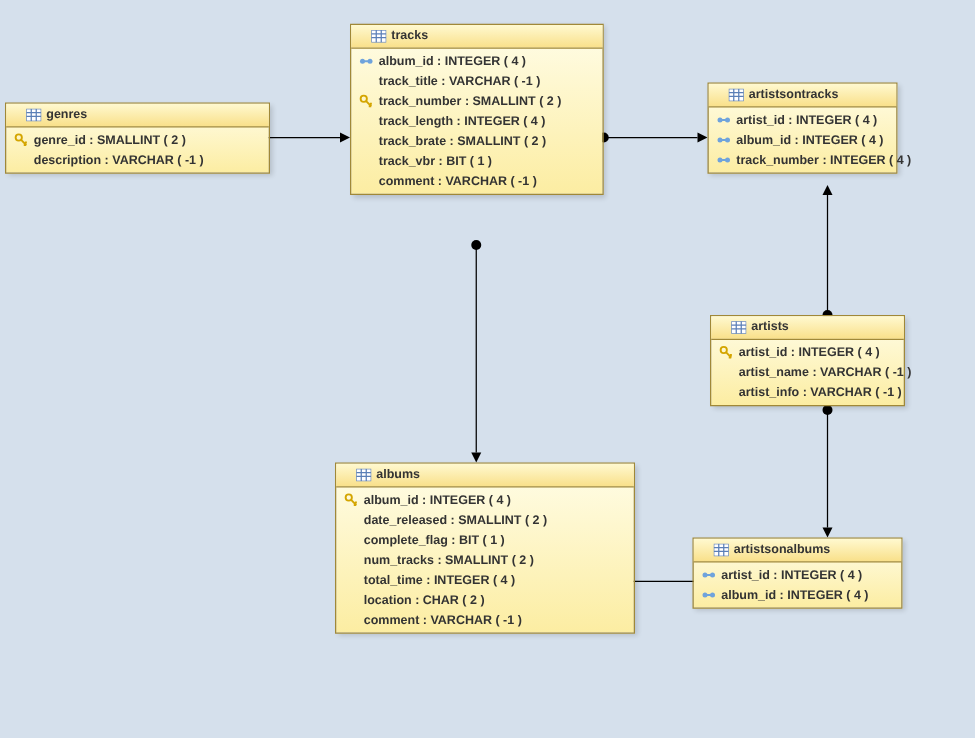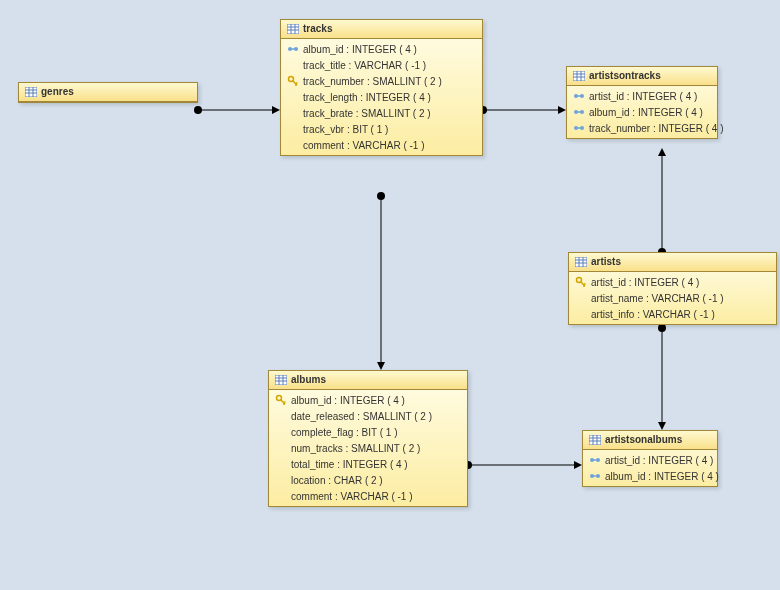--- a/index.html
+++ b/index.html
@@ -15,32 +15,32 @@
   .entity {
     position: absolute;
     background: linear-gradient(to bottom, #fffde8, #fceda2);
     border: 1px solid #a08838;
     box-shadow: 2px 2px 4px rgba(0,0,0,0.15);
   }
   .entity-header {
     display: flex;
     align-items: center;
     gap: 4px;
-    padding: 3px 6px 4px 6px;
+    padding: 3px 6px 4px 16px;
     border-bottom: 1px solid #a08838;
     background: linear-gradient(to bottom, #fff9d0, #f9e08a);
     font-weight: bold;
     color: #333;
   }
   .entity-header .table-icon {
     width: 12px; height: 10px;
     display: inline-flex;
     flex-shrink: 0;
   }
-  .entity-cols { padding: 2px 0; }
+  .entity-cols { padding: 2px 0; font-weight: bold; }
   .col {
     display: flex;
     align-items: center;
     gap: 4px;
     padding: 2px 8px 2px 6px;
     color: #333;
     white-space: nowrap;
   }
   .col .ico {
     width: 12px; height: 12px;
@@ -85,199 +85,216 @@
 
   <circle class="dot" cx="662" cy="328" r="4"></circle>
   <line class="link" x1="662" y1="328" x2="662" y2="422"></line>
   <polygon class="arrow" points="662,430 658,422 666,422"></polygon>
 
   <circle class="dot" cx="468" cy="465" r="4"></circle>
   <line class="link" x1="468" y1="465" x2="574" y2="465"></line>
   <polygon class="arrow" points="582,465 574,461 574,469"></polygon>
 </svg>
 
-<div class="entity" style="left:18px;top:82px;width:180px">
+<div class="entity" style="left:4px;top:82px;width:212px">
   <div class="entity-header">
     <span class="table-icon">
       <svg viewBox="0 0 12 10">
           <rect x="0" y="0" width="12" height="10" fill="#fff" stroke="#5b7fb7"></rect>
           <line x1="0" y1="3" x2="12" y2="3" stroke="#5b7fb7"></line>
           <line x1="0" y1="6" x2="12" y2="6" stroke="#5b7fb7"></line>
           <line x1="4" y1="0" x2="4" y2="10" stroke="#5b7fb7"></line>
           <line x1="8" y1="0" x2="8" y2="10" stroke="#5b7fb7"></line>
         </svg>
     </span>
     <span>genres</span>
   </div>
-</div>
-
-<div class="entity" style="left:280px;top:19px;width:203px">
-  <div class="entity-header">
-    <span class="table-icon">
-      <svg viewBox="0 0 12 10">
-          <rect x="0" y="0" width="12" height="10" fill="#fff" stroke="#5b7fb7"></rect>
-          <line x1="0" y1="3" x2="12" y2="3" stroke="#5b7fb7"></line>
-          <line x1="0" y1="6" x2="12" y2="6" stroke="#5b7fb7"></line>
-          <line x1="4" y1="0" x2="4" y2="10" stroke="#5b7fb7"></line>
-          <line x1="8" y1="0" x2="8" y2="10" stroke="#5b7fb7"></line>
-        </svg>
-    </span>
-    <span>tracks</span>
-  </div>
-  <div class="entity-cols">
-      <div class="col">
-        <span class="ico fk-icon">
-          <svg viewBox="0 0 12 12">
-            <circle cx="3" cy="6" r="2" fill="#6fa3dc"></circle>
-            <circle cx="9" cy="6" r="2" fill="#6fa3dc"></circle>
-            <line x1="4" y1="6" x2="8" y2="6" stroke="#6fa3dc" stroke-width="1.5"></line>
-          </svg>
-        </span>
-        <span class="txt">album_id : INTEGER ( 4 )</span>
-      </div>
-      <div class="col">
-        <span class="ico"></span>
-        <span class="txt">track_title : VARCHAR ( -1 )</span>
-      </div>
+  <div class="entity-cols">
       <div class="col">
         <span class="ico key-icon">
           <svg viewBox="0 0 12 12">
             <circle cx="4" cy="4" r="2.5" fill="none" stroke="#d4a500" stroke-width="1.5"></circle>
             <line x1="5.5" y1="5.5" x2="10" y2="10" stroke="#d4a500" stroke-width="1.5"></line>
             <line x1="8" y1="10" x2="10" y2="10" stroke="#d4a500" stroke-width="1.5"></line>
             <line x1="9" y1="8" x2="10.5" y2="8" stroke="#d4a500" stroke-width="1.5"></line>
           </svg>
         </span>
-        <span class="txt">track_number : SMALLINT ( 2 )</span>
-      </div>
-      <div class="col">
-        <span class="ico"></span>
-        <span class="txt">track_length : INTEGER ( 4 )</span>
-      </div>
-      <div class="col">
-        <span class="ico"></span>
-        <span class="txt">track_brate : SMALLINT ( 2 )</span>
-      </div>
-      <div class="col">
-        <span class="ico"></span>
-        <span class="txt">track_vbr : BIT ( 1 )</span>
-      </div>
-      <div class="col">
-        <span class="ico"></span>
-        <span class="txt">comment : VARCHAR ( -1 )</span>
-      </div>
-    </div>
-</div>
-
-<div class="entity" style="left:566px;top:66px;width:152px">
-  <div class="entity-header">
-    <span class="table-icon">
-      <svg viewBox="0 0 12 10">
-          <rect x="0" y="0" width="12" height="10" fill="#fff" stroke="#5b7fb7"></rect>
-          <line x1="0" y1="3" x2="12" y2="3" stroke="#5b7fb7"></line>
-          <line x1="0" y1="6" x2="12" y2="6" stroke="#5b7fb7"></line>
-          <line x1="4" y1="0" x2="4" y2="10" stroke="#5b7fb7"></line>
-          <line x1="8" y1="0" x2="8" y2="10" stroke="#5b7fb7"></line>
-        </svg>
-    </span>
-    <span>artistsontracks</span>
-  </div>
-  <div class="entity-cols">
-      <div class="col">
-        <span class="ico fk-icon">
-          <svg viewBox="0 0 12 12">
-            <circle cx="3" cy="6" r="2" fill="#6fa3dc"></circle>
-            <circle cx="9" cy="6" r="2" fill="#6fa3dc"></circle>
-            <line x1="4" y1="6" x2="8" y2="6" stroke="#6fa3dc" stroke-width="1.5"></line>
-          </svg>
-        </span>
-        <span class="txt">artist_id : INTEGER ( 4 )</span>
-      </div>
+        <span class="txt">genre_id : SMALLINT ( 2 )</span>
+      </div>
+      <div class="col">
+        <span class="ico"></span>
+        <span class="txt">description : VARCHAR ( -1 )</span>
+      </div>
+    </div>
+</div>
+
+<div class="entity" style="left:280px;top:19px;width:203px">
+  <div class="entity-header">
+    <span class="table-icon">
+      <svg viewBox="0 0 12 10">
+          <rect x="0" y="0" width="12" height="10" fill="#fff" stroke="#5b7fb7"></rect>
+          <line x1="0" y1="3" x2="12" y2="3" stroke="#5b7fb7"></line>
+          <line x1="0" y1="6" x2="12" y2="6" stroke="#5b7fb7"></line>
+          <line x1="4" y1="0" x2="4" y2="10" stroke="#5b7fb7"></line>
+          <line x1="8" y1="0" x2="8" y2="10" stroke="#5b7fb7"></line>
+        </svg>
+    </span>
+    <span>tracks</span>
+  </div>
+  <div class="entity-cols">
       <div class="col">
         <span class="ico fk-icon">
           <svg viewBox="0 0 12 12">
             <circle cx="3" cy="6" r="2" fill="#6fa3dc"></circle>
             <circle cx="9" cy="6" r="2" fill="#6fa3dc"></circle>
             <line x1="4" y1="6" x2="8" y2="6" stroke="#6fa3dc" stroke-width="1.5"></line>
           </svg>
         </span>
         <span class="txt">album_id : INTEGER ( 4 )</span>
       </div>
       <div class="col">
-        <span class="ico fk-icon">
-          <svg viewBox="0 0 12 12">
-            <circle cx="3" cy="6" r="2" fill="#6fa3dc"></circle>
-            <circle cx="9" cy="6" r="2" fill="#6fa3dc"></circle>
-            <line x1="4" y1="6" x2="8" y2="6" stroke="#6fa3dc" stroke-width="1.5"></line>
-          </svg>
-        </span>
-        <span class="txt">track_number : INTEGER ( 4 )</span>
-      </div>
-    </div>
-</div>
-
-<div class="entity" style="left:568px;top:252px;width:209px">
-  <div class="entity-header">
-    <span class="table-icon">
-      <svg viewBox="0 0 12 10">
-          <rect x="0" y="0" width="12" height="10" fill="#fff" stroke="#5b7fb7"></rect>
-          <line x1="0" y1="3" x2="12" y2="3" stroke="#5b7fb7"></line>
-          <line x1="0" y1="6" x2="12" y2="6" stroke="#5b7fb7"></line>
-          <line x1="4" y1="0" x2="4" y2="10" stroke="#5b7fb7"></line>
-          <line x1="8" y1="0" x2="8" y2="10" stroke="#5b7fb7"></line>
-        </svg>
-    </span>
-    <span>artists</span>
-  </div>
-  <div class="entity-cols">
+        <span class="ico"></span>
+        <span class="txt">track_title : VARCHAR ( -1 )</span>
+      </div>
       <div class="col">
         <span class="ico key-icon">
           <svg viewBox="0 0 12 12">
             <circle cx="4" cy="4" r="2.5" fill="none" stroke="#d4a500" stroke-width="1.5"></circle>
             <line x1="5.5" y1="5.5" x2="10" y2="10" stroke="#d4a500" stroke-width="1.5"></line>
             <line x1="8" y1="10" x2="10" y2="10" stroke="#d4a500" stroke-width="1.5"></line>
             <line x1="9" y1="8" x2="10.5" y2="8" stroke="#d4a500" stroke-width="1.5"></line>
           </svg>
         </span>
+        <span class="txt">track_number : SMALLINT ( 2 )</span>
+      </div>
+      <div class="col">
+        <span class="ico"></span>
+        <span class="txt">track_length : INTEGER ( 4 )</span>
+      </div>
+      <div class="col">
+        <span class="ico"></span>
+        <span class="txt">track_brate : SMALLINT ( 2 )</span>
+      </div>
+      <div class="col">
+        <span class="ico"></span>
+        <span class="txt">track_vbr : BIT ( 1 )</span>
+      </div>
+      <div class="col">
+        <span class="ico"></span>
+        <span class="txt">comment : VARCHAR ( -1 )</span>
+      </div>
+    </div>
+</div>
+
+<div class="entity" style="left:566px;top:66px;width:152px">
+  <div class="entity-header">
+    <span class="table-icon">
+      <svg viewBox="0 0 12 10">
+          <rect x="0" y="0" width="12" height="10" fill="#fff" stroke="#5b7fb7"></rect>
+          <line x1="0" y1="3" x2="12" y2="3" stroke="#5b7fb7"></line>
+          <line x1="0" y1="6" x2="12" y2="6" stroke="#5b7fb7"></line>
+          <line x1="4" y1="0" x2="4" y2="10" stroke="#5b7fb7"></line>
+          <line x1="8" y1="0" x2="8" y2="10" stroke="#5b7fb7"></line>
+        </svg>
+    </span>
+    <span>artistsontracks</span>
+  </div>
+  <div class="entity-cols">
+      <div class="col">
+        <span class="ico fk-icon">
+          <svg viewBox="0 0 12 12">
+            <circle cx="3" cy="6" r="2" fill="#6fa3dc"></circle>
+            <circle cx="9" cy="6" r="2" fill="#6fa3dc"></circle>
+            <line x1="4" y1="6" x2="8" y2="6" stroke="#6fa3dc" stroke-width="1.5"></line>
+          </svg>
+        </span>
         <span class="txt">artist_id : INTEGER ( 4 )</span>
       </div>
       <div class="col">
-        <span class="ico"></span>
-        <span class="txt">artist_name : VARCHAR ( -1 )</span>
-      </div>
-      <div class="col">
-        <span class="ico"></span>
-        <span class="txt">artist_info : VARCHAR ( -1 )</span>
-      </div>
-    </div>
-</div>
-
-<div class="entity" style="left:268px;top:370px;width:200px">
-  <div class="entity-header">
-    <span class="table-icon">
-      <svg viewBox="0 0 12 10">
-          <rect x="0" y="0" width="12" height="10" fill="#fff" stroke="#5b7fb7"></rect>
-          <line x1="0" y1="3" x2="12" y2="3" stroke="#5b7fb7"></line>
-          <line x1="0" y1="6" x2="12" y2="6" stroke="#5b7fb7"></line>
-          <line x1="4" y1="0" x2="4" y2="10" stroke="#5b7fb7"></line>
-          <line x1="8" y1="0" x2="8" y2="10" stroke="#5b7fb7"></line>
-        </svg>
-    </span>
-    <span>albums</span>
+        <span class="ico fk-icon">
+          <svg viewBox="0 0 12 12">
+            <circle cx="3" cy="6" r="2" fill="#6fa3dc"></circle>
+            <circle cx="9" cy="6" r="2" fill="#6fa3dc"></circle>
+            <line x1="4" y1="6" x2="8" y2="6" stroke="#6fa3dc" stroke-width="1.5"></line>
+          </svg>
+        </span>
+        <span class="txt">album_id : INTEGER ( 4 )</span>
+      </div>
+      <div class="col">
+        <span class="ico fk-icon">
+          <svg viewBox="0 0 12 12">
+            <circle cx="3" cy="6" r="2" fill="#6fa3dc"></circle>
+            <circle cx="9" cy="6" r="2" fill="#6fa3dc"></circle>
+            <line x1="4" y1="6" x2="8" y2="6" stroke="#6fa3dc" stroke-width="1.5"></line>
+          </svg>
+        </span>
+        <span class="txt">track_number : INTEGER ( 4 )</span>
+      </div>
+    </div>
+</div>
+
+<div class="entity" style="left:568px;top:252px;width:156px">
+  <div class="entity-header">
+    <span class="table-icon">
+      <svg viewBox="0 0 12 10">
+          <rect x="0" y="0" width="12" height="10" fill="#fff" stroke="#5b7fb7"></rect>
+          <line x1="0" y1="3" x2="12" y2="3" stroke="#5b7fb7"></line>
+          <line x1="0" y1="6" x2="12" y2="6" stroke="#5b7fb7"></line>
+          <line x1="4" y1="0" x2="4" y2="10" stroke="#5b7fb7"></line>
+          <line x1="8" y1="0" x2="8" y2="10" stroke="#5b7fb7"></line>
+        </svg>
+    </span>
+    <span>artists</span>
   </div>
   <div class="entity-cols">
       <div class="col">
         <span class="ico key-icon">
           <svg viewBox="0 0 12 12">
             <circle cx="4" cy="4" r="2.5" fill="none" stroke="#d4a500" stroke-width="1.5"></circle>
             <line x1="5.5" y1="5.5" x2="10" y2="10" stroke="#d4a500" stroke-width="1.5"></line>
             <line x1="8" y1="10" x2="10" y2="10" stroke="#d4a500" stroke-width="1.5"></line>
             <line x1="9" y1="8" x2="10.5" y2="8" stroke="#d4a500" stroke-width="1.5"></line>
           </svg>
         </span>
+        <span class="txt">artist_id : INTEGER ( 4 )</span>
+      </div>
+      <div class="col">
+        <span class="ico"></span>
+        <span class="txt">artist_name : VARCHAR ( -1 )</span>
+      </div>
+      <div class="col">
+        <span class="ico"></span>
+        <span class="txt">artist_info : VARCHAR ( -1 )</span>
+      </div>
+    </div>
+</div>
+
+<div class="entity" style="left:268px;top:370px;width:240px">
+  <div class="entity-header">
+    <span class="table-icon">
+      <svg viewBox="0 0 12 10">
+          <rect x="0" y="0" width="12" height="10" fill="#fff" stroke="#5b7fb7"></rect>
+          <line x1="0" y1="3" x2="12" y2="3" stroke="#5b7fb7"></line>
+          <line x1="0" y1="6" x2="12" y2="6" stroke="#5b7fb7"></line>
+          <line x1="4" y1="0" x2="4" y2="10" stroke="#5b7fb7"></line>
+          <line x1="8" y1="0" x2="8" y2="10" stroke="#5b7fb7"></line>
+        </svg>
+    </span>
+    <span>albums</span>
+  </div>
+  <div class="entity-cols">
+      <div class="col">
+        <span class="ico key-icon">
+          <svg viewBox="0 0 12 12">
+            <circle cx="4" cy="4" r="2.5" fill="none" stroke="#d4a500" stroke-width="1.5"></circle>
+            <line x1="5.5" y1="5.5" x2="10" y2="10" stroke="#d4a500" stroke-width="1.5"></line>
+            <line x1="8" y1="10" x2="10" y2="10" stroke="#d4a500" stroke-width="1.5"></line>
+            <line x1="9" y1="8" x2="10.5" y2="8" stroke="#d4a500" stroke-width="1.5"></line>
+          </svg>
+        </span>
         <span class="txt">album_id : INTEGER ( 4 )</span>
       </div>
       <div class="col">
         <span class="ico"></span>
         <span class="txt">date_released : SMALLINT ( 2 )</span>
       </div>
       <div class="col">
         <span class="ico"></span>
         <span class="txt">complete_flag : BIT ( 1 )</span>
       </div>
@@ -293,21 +310,21 @@
         <span class="ico"></span>
         <span class="txt">location : CHAR ( 2 )</span>
       </div>
       <div class="col">
         <span class="ico"></span>
         <span class="txt">comment : VARCHAR ( -1 )</span>
       </div>
     </div>
 </div>
 
-<div class="entity" style="left:582px;top:430px;width:136px">
+<div class="entity" style="left:554px;top:430px;width:168px">
   <div class="entity-header">
     <span class="table-icon">
       <svg viewBox="0 0 12 10">
           <rect x="0" y="0" width="12" height="10" fill="#fff" stroke="#5b7fb7"></rect>
           <line x1="0" y1="3" x2="12" y2="3" stroke="#5b7fb7"></line>
           <line x1="0" y1="6" x2="12" y2="6" stroke="#5b7fb7"></line>
           <line x1="4" y1="0" x2="4" y2="10" stroke="#5b7fb7"></line>
           <line x1="8" y1="0" x2="8" y2="10" stroke="#5b7fb7"></line>
         </svg>
     </span>

